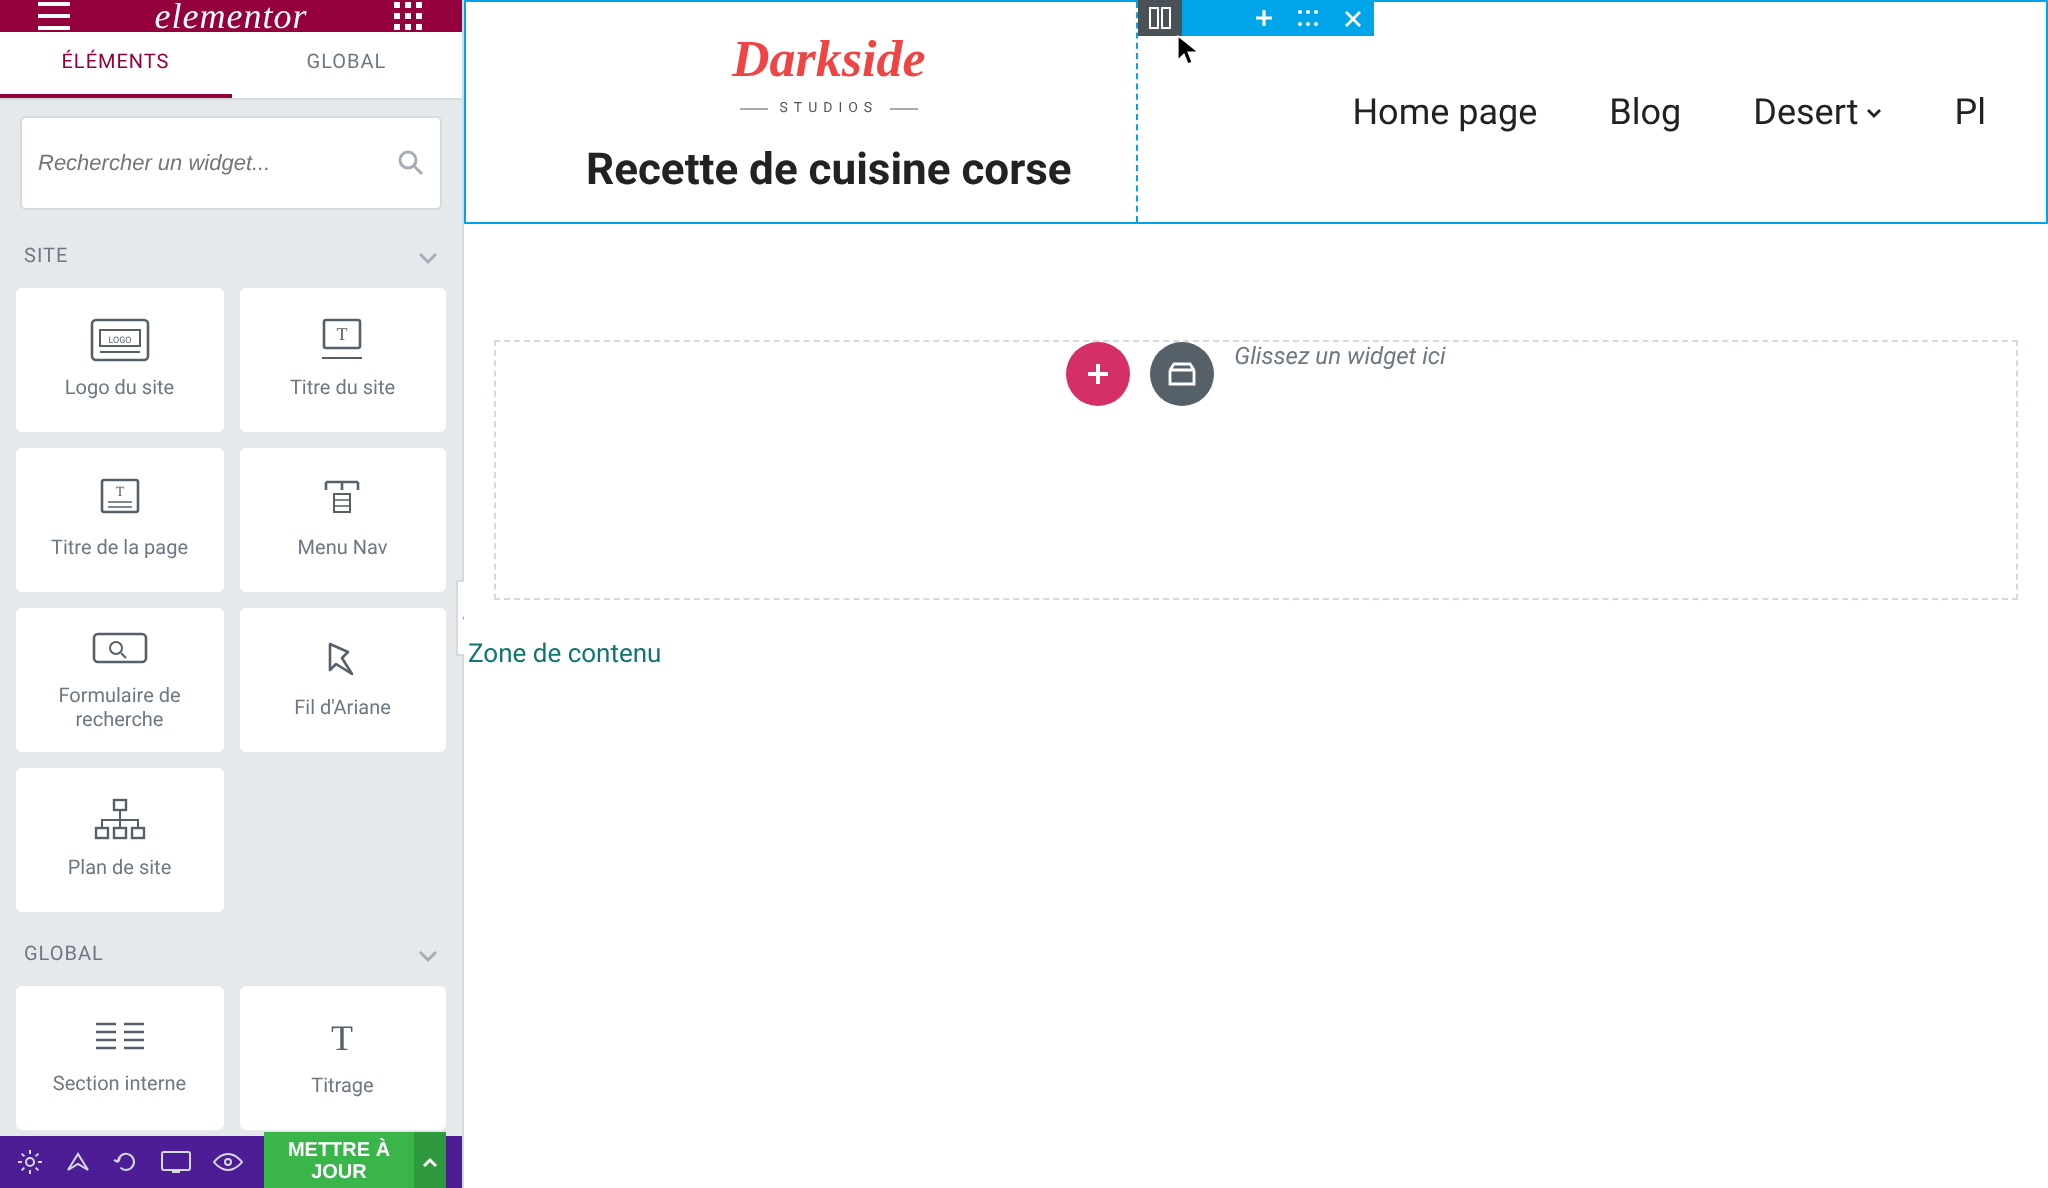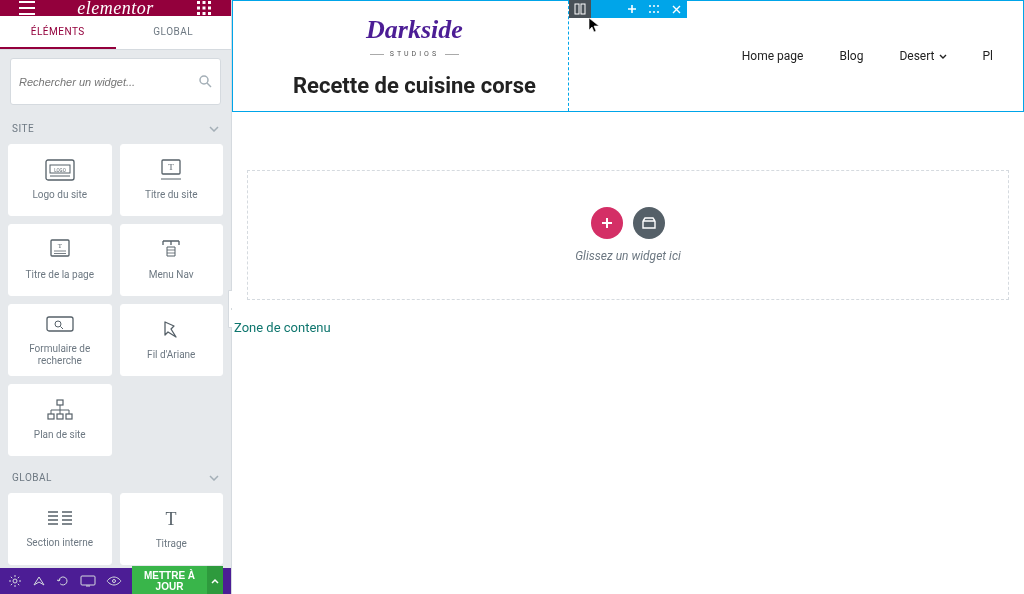--- a/index.html
+++ b/index.html
@@ -44,31 +44,31 @@
   .header-sec .col-divider { position:absolute; left:335px; top:0; bottom:0; border-right:1.5px dashed #00a5e9; }
 
   .sec-handle { position:absolute; top:-1px; left:50%; transform:translateX(-50%); display:flex; height:18px; }
   .sec-handle .hseg { background:#495157; color:#fff; width:22px; display:flex; align-items:center; justify-content:center; }
   .sec-handle .hseg.blue { background:#00a5e9; }
   .sec-handle .hseg svg { display:block; }
 
   .cursor { position:absolute; top:16px; left:355px; z-index:5; }
 
   .logo-block { text-align:center; }
-  .logo-title { font-family: cursive; font-size:26px; font-style:italic; font-weight:bold; color:#4c1d95; }
+  .logo-title { font-family: cursive; font-size:26px; font-style:italic; font-weight:bold; color:#ef4444; }
   .logo-sub { font-size:7px; letter-spacing:3px; color:#555; position:relative; display:inline-block; padding:0 20px; }
   .logo-sub::before, .logo-sub::after { content:""; position:absolute; top:50%; width:14px; border-top:1px solid #aaa; }
   .logo-sub::before{ left:0; } .logo-sub::after{ right:0; }
   .page-title-lbl { font-size:22px; font-weight:700; color:#222; margin-top:14px; }
 
-  .nav { margin-left:auto; display:flex; gap:36px; align-items:center; font-size:12px; color:#222; }
+  .nav { margin-left:auto; display:flex; gap:36px; align-items:center; font-size:18px; color:#222; }
   .nav-item { cursor:pointer; display:flex; align-items:center; gap:4px; }
   .nav-item.cut { overflow:hidden; }
 
-  .drop-zone { margin:58px 15px 20px; border:1.5px dashed #d5dadf; height:130px; display:flex; flex-direction:column; align-items:center; justify-content:center; gap:10px; }
+  .drop-zone { margin:58px 15px 20px; border:1.5px dashed #d5dadf; height:130px; display:flex; flex-direction:row; justify-content:center; gap:10px; }
   .dz-btns { display:flex; gap:10px; }
   .dz-btn { width:32px; height:32px; border-radius:50%; display:flex; align-items:center; justify-content:center; color:#fff; cursor:pointer; }
   .dz-add { background:#d42f66; }
   .dz-tpl { background:#556068; }
   .dz-text { font-style:italic; color:#6d7882; font-size:12px; }
 
   .zone-label { color:#0f766e; font-size:13px; margin-left:2px; margin-top:10px; }
 
   svg { display:block; }
 </style>

